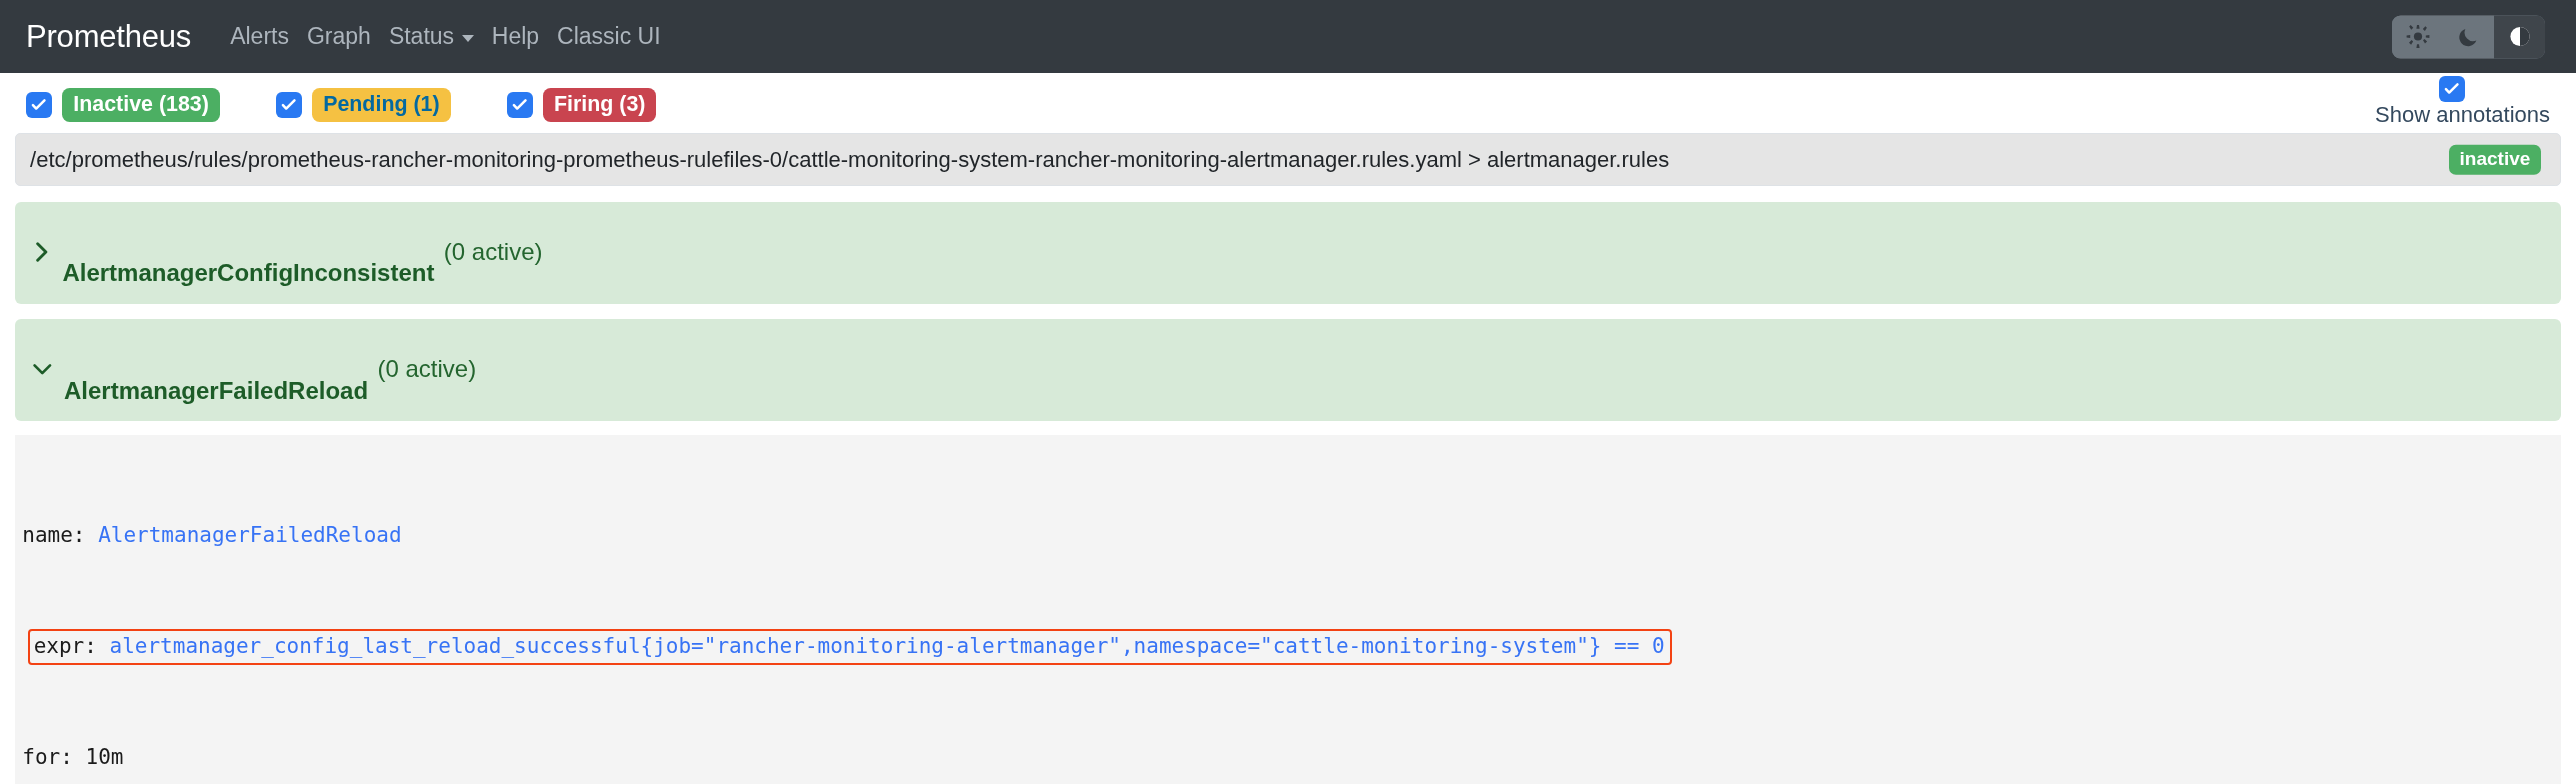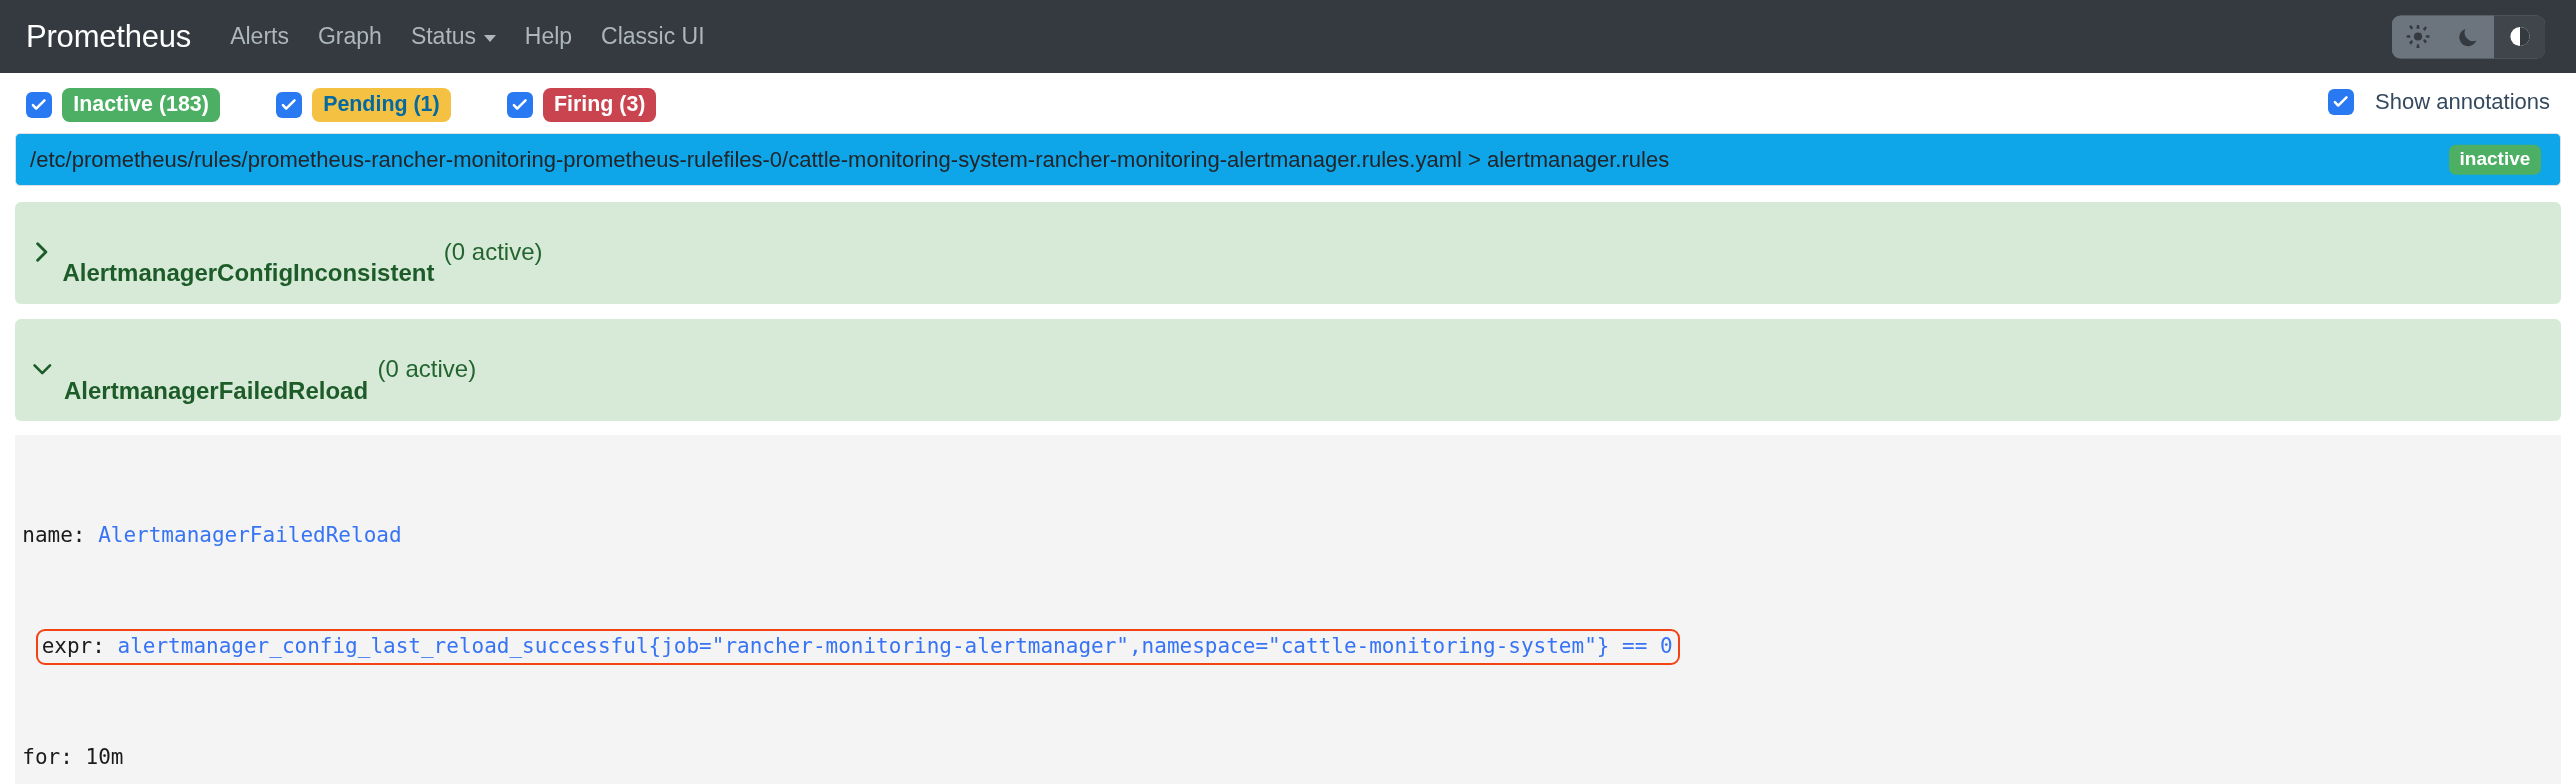--- a/index.html
+++ b/index.html
@@ -30,21 +30,21 @@
     font-size: 31px;
     font-weight: 400;
     letter-spacing: -0.2px;
     margin-right: 39px;
     white-space: nowrap;
     cursor: pointer;
   }
   .nav-links {
     display: flex;
     align-items: center;
-    gap: 29px;
+    gap: 18px;
   }
   .nav-link {
     color: #adb5bd;
     font-size: 23px;
     white-space: nowrap;
     cursor: pointer;
     display: flex;
     align-items: center;
     gap: 7.7px;
   }
@@ -124,35 +124,36 @@
   .badge-pending  { background: #f5c142; color: #0369a1; }
   .badge-firing   { background: #c9444f; }
 
   .annot {
     position: absolute;
     right: 26px;
     top: 50%;
     transform: translateY(-50%);
     display: flex;
     align-items: center;
+    flex-direction: column;
   }
   .annot-label {
     font-size: 22px;
     color: #34495e;
     margin-left: 11px;
     white-space: nowrap;
     cursor: pointer;
   }
 
   
   .path-card {
     margin: 3.4px 15.4px 0 15.4px;
     border: 0.9px solid #dee2e6;
     border-radius: 5.1px;
-    background: #0ea5e9;
+    background: #e5e5e5;
     height: 53px;
     display: flex;
     align-items: center;
     padding: 0 15.4px 0 13.7px;
     box-sizing: border-box;
     position: relative;
   }
   .path-text {
     font-size: 22px;
     color: #212529;
@@ -220,23 +221,23 @@
     line-height: 37px;
     color: #1b1b1b;
     white-space: pre;
     overflow: hidden;
   }
   .code-line { padding-left: 6.9px; }
   .tok-val { color: #3773f5; }
   .hl-line {
     display: inline-block;
     border: 2.6px solid #f34213;
-    border-radius: 9px;
+    border-radius: 4px;
     padding: 0px 5.1px 0.9px 3.4px;
-    margin-left: 14px;
+    margin-left: 6px;
     line-height: 31px;
   }
 </style>
 </head>
 <body>
 
 <div class="navbar">
   <div class="brand">Prometheus</div>
   <div class="nav-links">
     <div class="nav-link">

